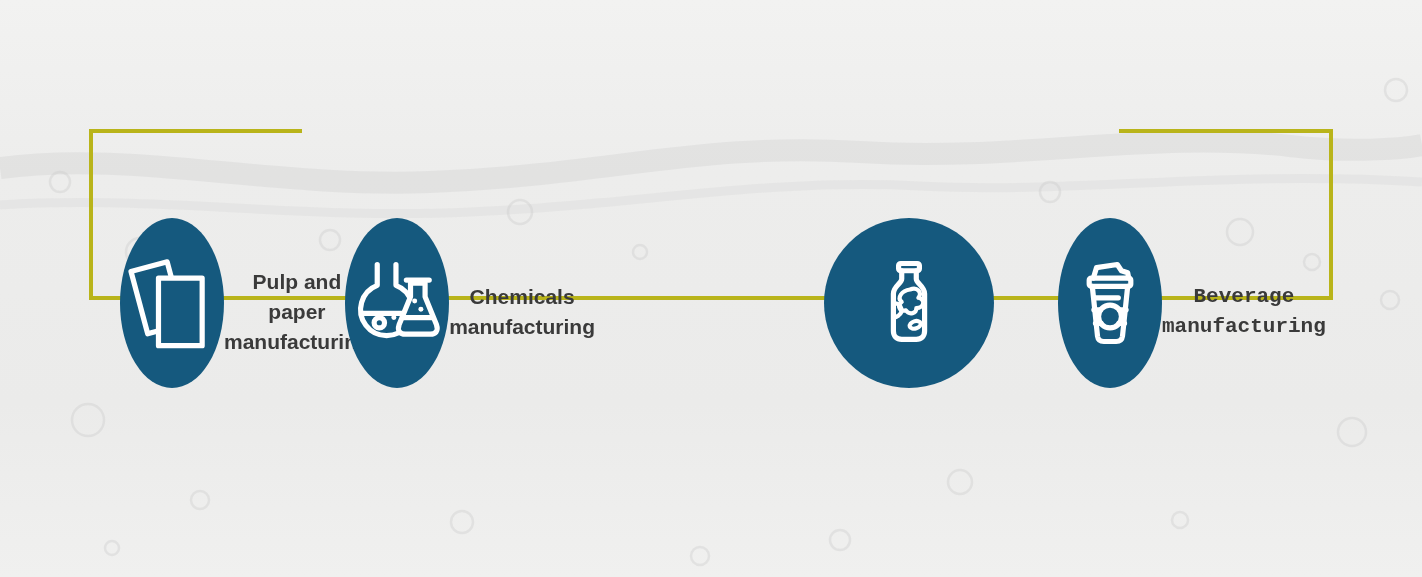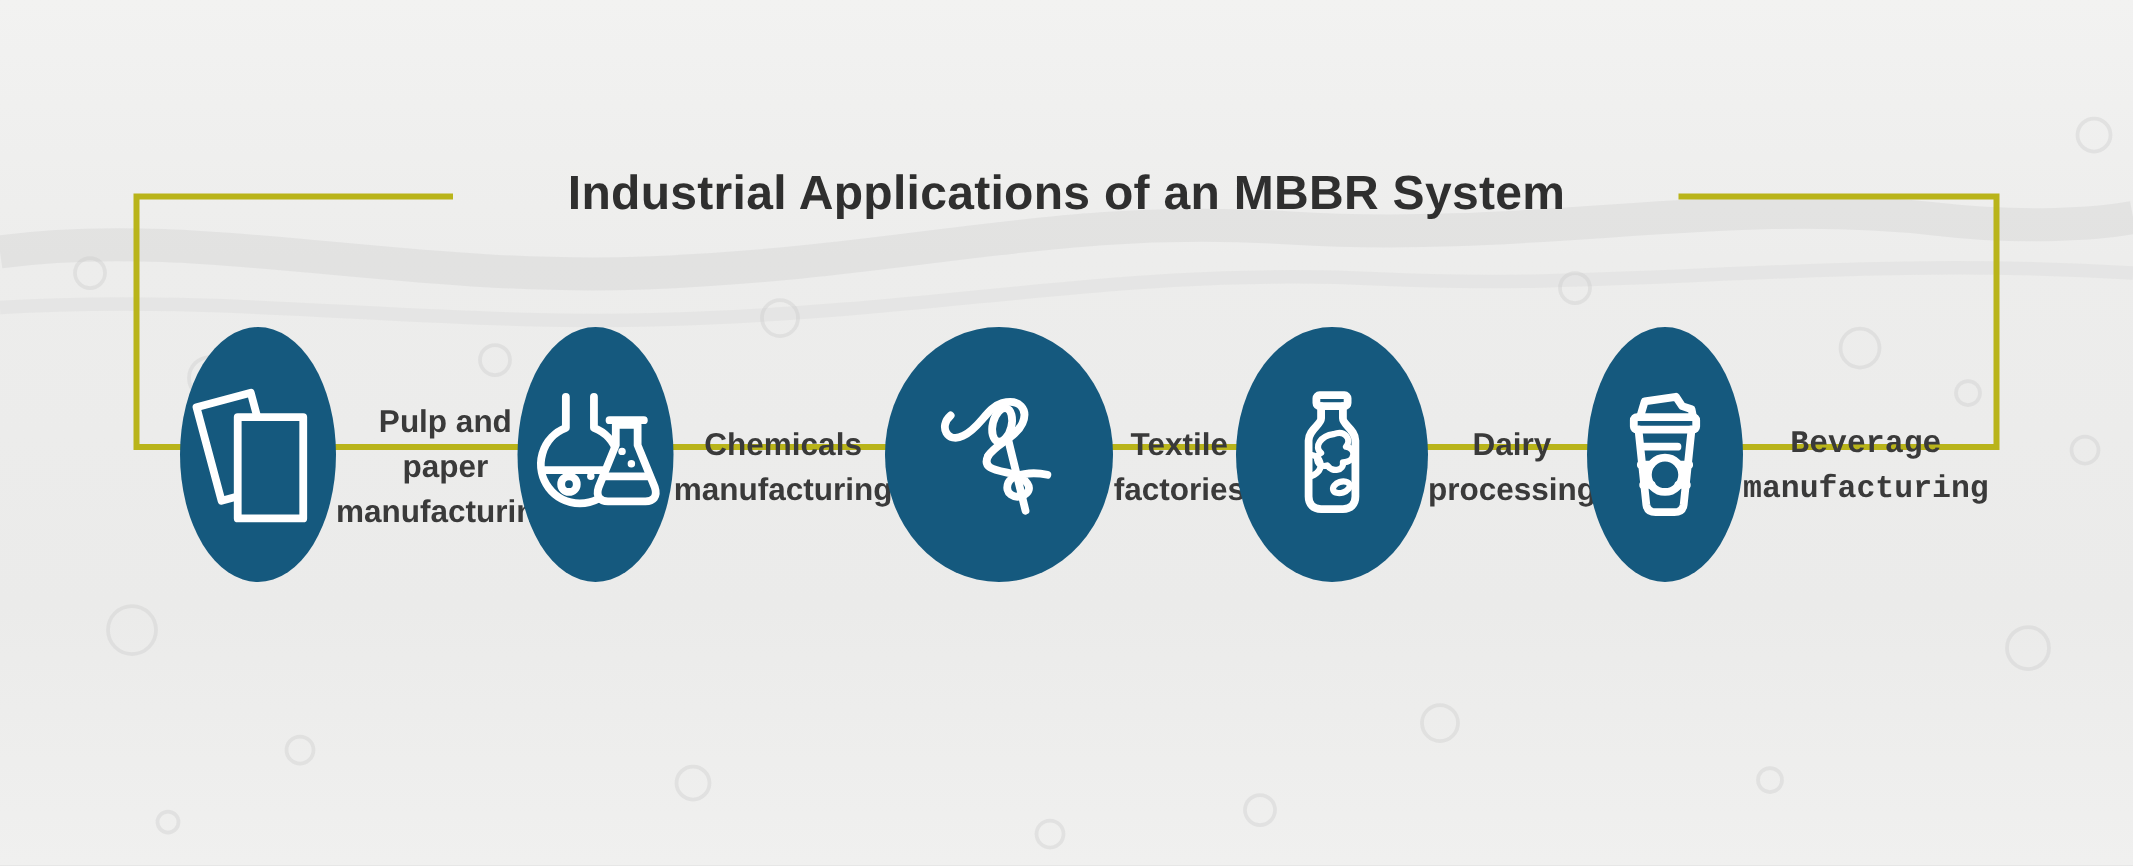--- a/index.html
+++ b/index.html
@@ -73,21 +73,20 @@
         <circle cx="700" cy="556" r="9"></circle>
       <circle cx="1396" cy="90" r="11"></circle>
         <circle cx="112" cy="548" r="7"></circle>
     </g>
   </svg>
 
   <svg class="frame" viewBox="0 0 1422 577" width="1422" height="577">
     <path d="M302,131 H91 V298 H1331 V131 H1119" fill="none" stroke="#b9b41a" stroke-width="4"></path>
   </svg>
 
-  <h1 class="title">Industrial Applications of an MBBR System</h1>
 
   <div class="item item-1">
     <div class="circle">
       <svg class="icon" viewBox="0 0 100 100">
         <g stroke="#fff" stroke-width="5" stroke-linejoin="round">
           <rect x="18" y="14" width="36" height="62" fill="none" transform="rotate(-15 36 45)"></rect>
           <rect x="37" y="26" width="42" height="65" fill="#15597e"></rect>
         </g>
       </svg>
     </div>
@@ -107,49 +106,33 @@
         <path d="M63,31 L63,44 L52,71 C50,77 53,80 58,80 L82,80 C87,80 90,77 88,71 L77,44 L77,31 Z" fill="#15597e" stroke="#fff" stroke-width="5" stroke-linejoin="round"></path>
         <path d="M59,28 L81,28 M56,64 L84,64" stroke="#fff" stroke-width="5" stroke-linecap="round" fill="none"></path>
         <circle cx="67" cy="48" r="2.4" fill="#fff"></circle>
         <circle cx="73" cy="56" r="2.4" fill="#fff"></circle>
       </svg>
     </div>
     <div class="label">Chemicals
 manufacturing</div>
   </div>
 
-  <div class="item item-3">
-    <div class="circle">
-      <svg class="icon" viewBox="0 0 100 100">
-        <g stroke="#fff" stroke-width="5" fill="none" stroke-linecap="round">
-          <path d="M19,25 C11,32 17,43 27,38 C38,33 42,20 52,17 C63,14 69,21 65,30 C61,39 48,43 43,51"></path>
-          <ellipse cx="52" cy="31" rx="6" ry="11" fill="#15597e" transform="rotate(14 52 31)"></ellipse>
-          <path d="M56,41 L67,86"></path>
-          <path d="M43,51 C39,59 48,60 57,62 C68,65 73,72 66,76 C60,79 53,75 56,68 C59,62 72,61 81,63"></path>
-        </g>
-      </svg>
-    </div>
-    <div class="label">Textile
-factories</div>
-  </div>
 
   <div class="item item-4">
     <div class="circle">
       <svg class="icon" viewBox="0 0 100 100">
         <g stroke="#fff" fill="none" stroke-linejoin="round" stroke-linecap="round">
           <rect x="40" y="12" width="20" height="7" rx="2" stroke-width="5"></rect>
           <path d="M43,19 V27 C43,31 35,34 35,41 V77 C35,82 38,85 43,85 H57 C62,85 65,82 65,77 V41 C65,34 57,31 57,27 V19" stroke-width="5"></path>
           <path d="M51,37 C58,34 63,40 59,45 C66,46 65,55 57,55 C58,60 50,62 47,57 C41,59 38,52 43,49 C38,45 43,38 51,37 Z" stroke-width="4"></path>
           <path d="M36,50 C43,51 45,58 40,62 C38,63.5 36.5,64 36,64" stroke-width="4"></path>
           <ellipse cx="56" cy="71" rx="5.5" ry="3.5" stroke-width="4" transform="rotate(-18 56 71)"></ellipse>
         </g>
       </svg>
     </div>
-    <div class="label">Dairy
-processing</div>
   </div>
 
   <div class="item item-5">
     <div class="circle">
       <svg class="icon" viewBox="0 0 100 100">
         <g stroke="#fff" stroke-width="5" fill="none" stroke-linejoin="round" stroke-linecap="round">
           <path d="M34,26 L37,16 L57,13 L61,19 L67,21 L68,26"></path>
           <rect x="30" y="26" width="40" height="8" rx="2"></rect>
           <path d="M33,34 L38,82 C38.4,85 40,87 44,87 H56 C60,87 61.6,85 62,82 L67,34"></path>
           <path d="M35,45 H58"></path>

